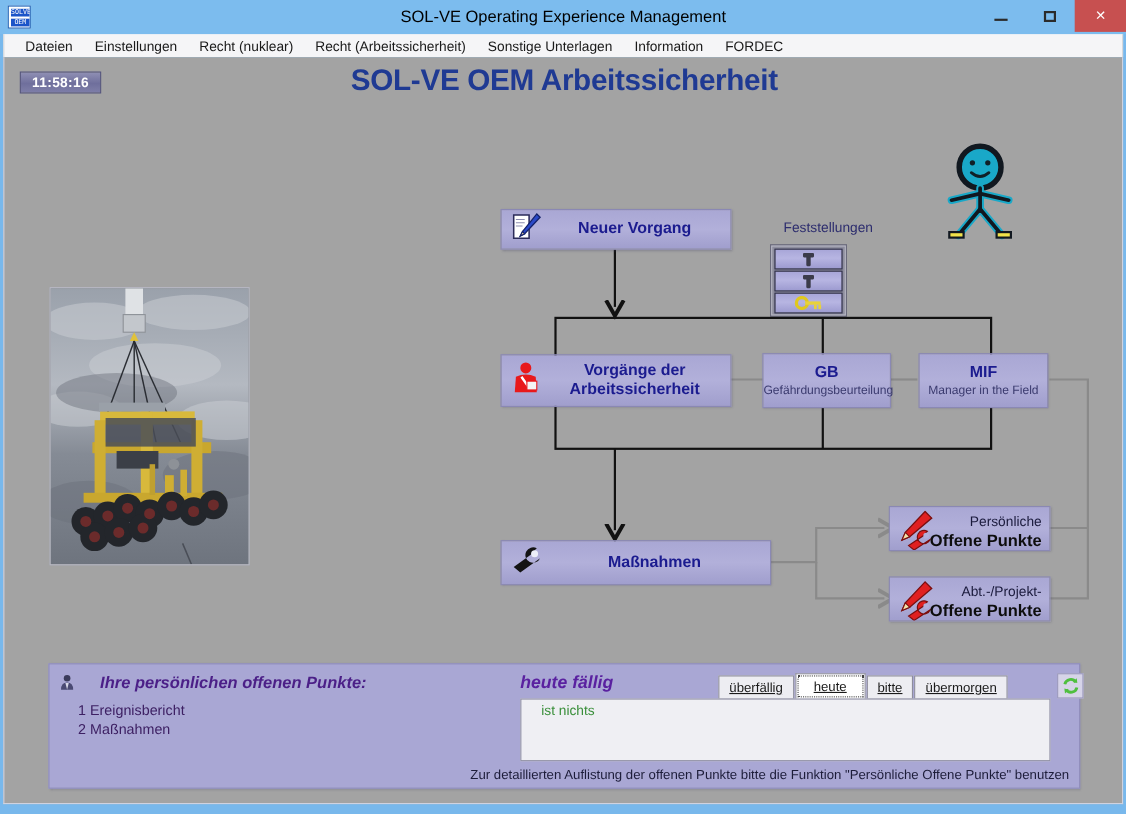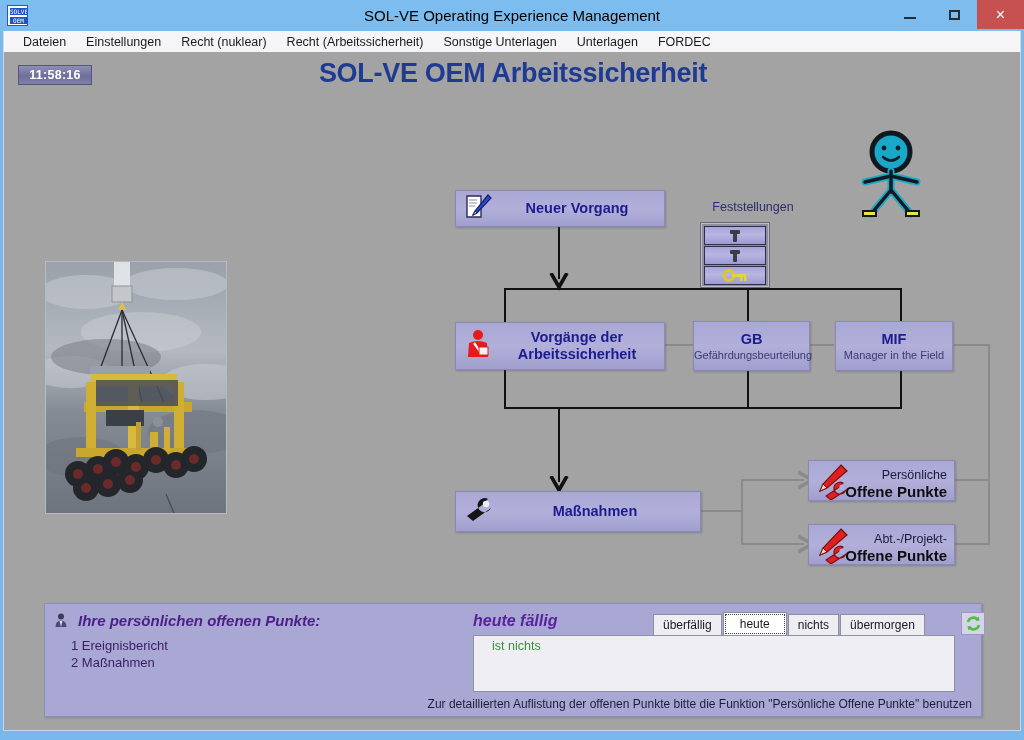--- a/index.html
+++ b/index.html
@@ -183,41 +183,41 @@
   
   .bottom {
     position: absolute; left: 40px; top: 551px;
     width: 938px; height: 114px;
     background: #a9a7d4;
     border: 1px solid #8e8cba;
     box-shadow: 1px 1px 2px rgba(70,70,100,0.3);
   }
   .b-head {
     position: absolute; left: 9px; top: 8px;
-    display: flex; align-items: center; gap: 10px;
+    display: flex; align-items: center; gap: 23px;
     font-style: italic; font-weight: bold; font-size: 15px; color: #4b1f87;
   }
   .b-list {
     position: absolute; left: 26px; top: 33px;
     font-size: 13px; color: #3d2063; line-height: 17px;
   }
   .b-due {
     position: absolute; left: 428px; top: 8px;
     font-style: italic; font-weight: bold; font-size: 16px; color: #5a21a0;
   }
   .tabstrip {
     position: absolute; left: 608px; top: 8px;
     display: flex; align-items: flex-end; gap: 0px; height: 24px;
   }
   .tab {
     background: #ededf2; border: 1px solid #8d8d9c;
     font-size: 12px; color: #1a1a1a;
     padding: 3px 9px 4px 9px; height: 22px;
     display: flex; align-items: center;
-    margin-right: 1px; cursor: pointer;
+    margin-right: 1px; cursor: pointer; text-decoration: underline;
   }
   .tab.active {
     background: #ffffff; height: 24px;
     padding: 4px 16px 5px 16px;
     outline: 1px dotted #444; outline-offset: -3px;
     border-bottom-color: #ffffff;
   }
   .refresh {
     position: absolute; left: 916px; top: 8px;
     width: 24px; height: 23px;
@@ -261,21 +261,21 @@
         </div>
     </div>
   </div>
 
   <div class="menubar">
     <div class="mi">Dateien</div>
     <div class="mi">Einstellungen</div>
     <div class="mi">Recht (nuklear)</div>
     <div class="mi">Recht (Arbeitssicherheit)</div>
     <div class="mi">Sonstige Unterlagen</div>
-    <div class="mi">Unterlagen</div>
+    <div class="mi">Information</div>
     <div class="mi">FORDEC</div>
   </div>
 
   <div class="client">
 
     <div class="clock">11:58:16</div>
     <div class="pagetitle">SOL-VE OEM Arbeitssicherheit</div>
 
     <div class="stickfig">
       <svg width="76" height="88" viewBox="0 0 76 88">
@@ -523,21 +523,21 @@
       <div class="b-list">
         <div>1 Ereignisbericht</div>
         <div>2 Maßnahmen</div>
       </div>
 
       <div class="b-due">heute fällig</div>
 
       <div class="tabstrip">
         <div class="tab">überfällig</div>
         <div class="tab active">heute</div>
-        <div class="tab">nichts</div>
+        <div class="tab">bitte</div>
         <div class="tab">übermorgen</div>
       </div>
 
       <div class="refresh">
         <svg width="17" height="17" viewBox="0 0 17 17">
           <path d="M3 7 A5.5 5.5 0 0 1 13 5.2" fill="none" stroke="#4fbf3f" stroke-width="2.6"></path>
           <path d="M13.8 1.6 L14.4 6 L10.2 5" fill="#4fbf3f"></path>
           <path d="M14 10 A5.5 5.5 0 0 1 4 11.8" fill="none" stroke="#4fbf3f" stroke-width="2.6"></path>
           <path d="M3.2 15.4 L2.6 11 L6.8 12" fill="#4fbf3f"></path>
         </svg>

